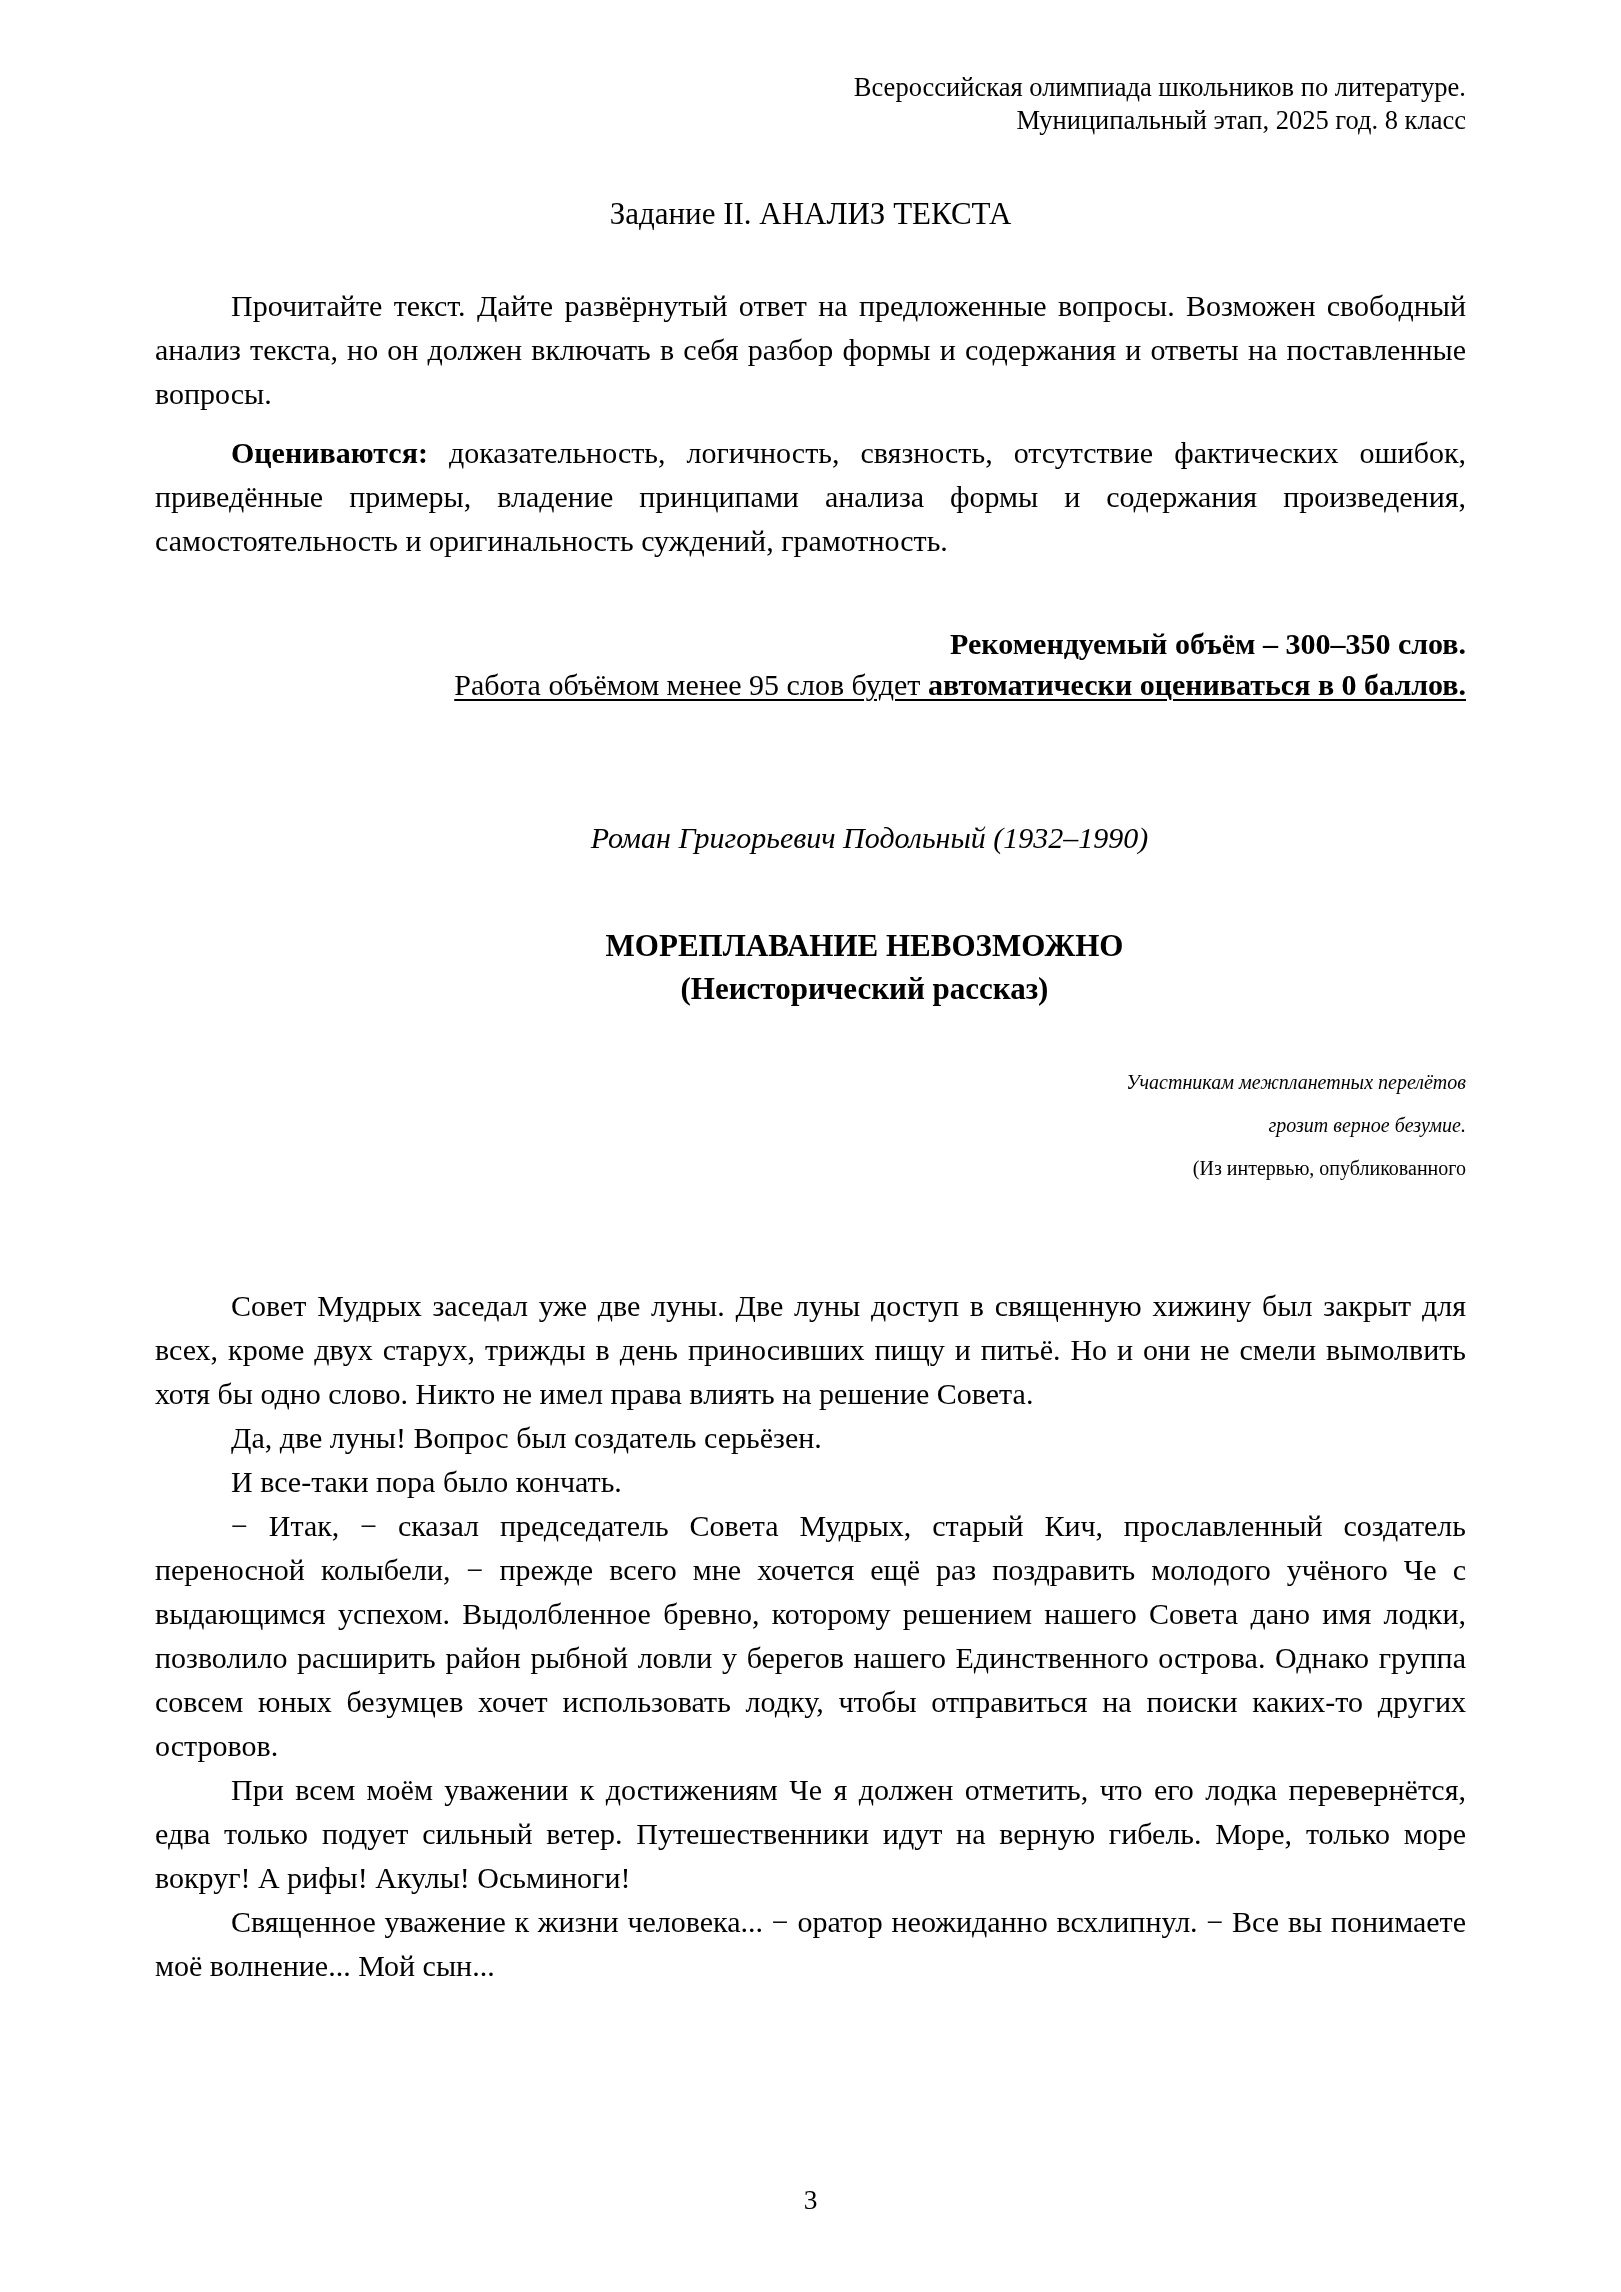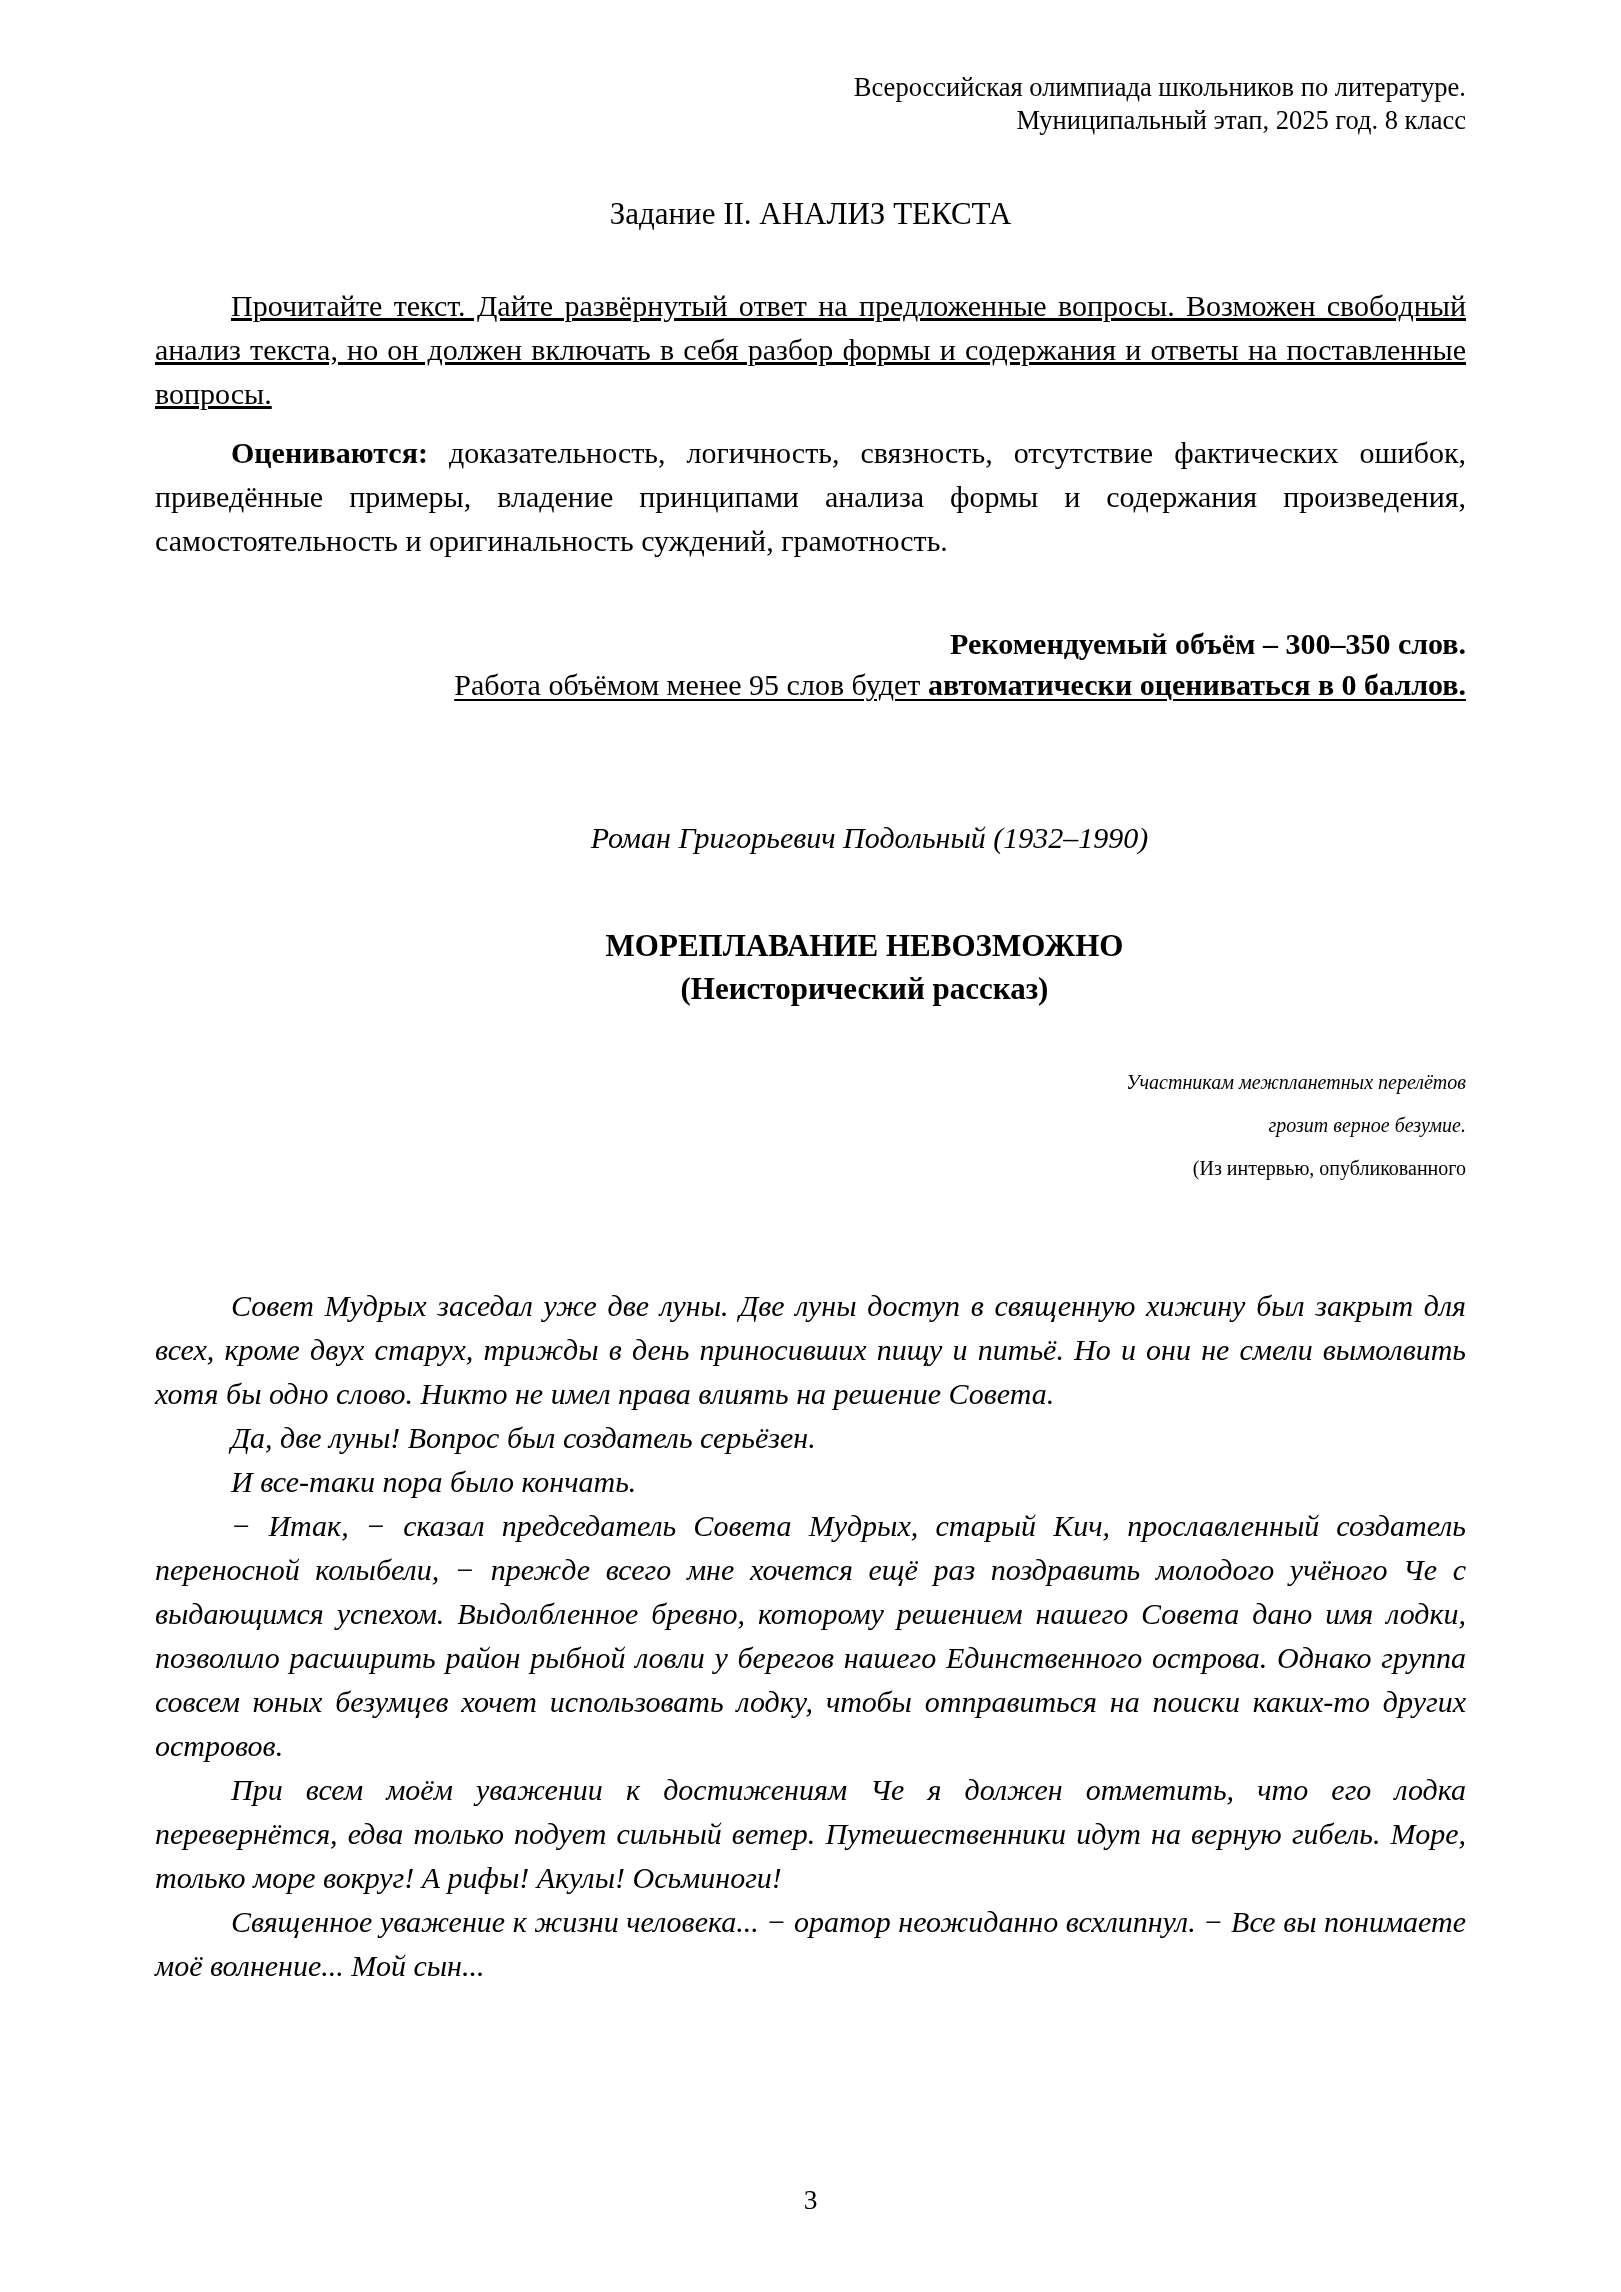--- a/index.html
+++ b/index.html
@@ -34,21 +34,21 @@
       font-weight: normal;
       line-height: 39px;
     }
     .para {
       font-size: 30px;
       line-height: 44px;
       text-align: justify;
       margin: 0;
     }
     .indent { text-indent: 76px; }
-    .intro { position: absolute; left: 0; right: 0; top: 284px; text-decoration: underline; }
+    .intro { position: absolute; left: 0; right: 0; top: 284px; }
     .criteria { position: absolute; left: 0; right: 0; top: 431px; }
     .rec { position: absolute; left: 0; right: 0; top: 623px; text-align: right; }
     .rec .line1 {
       font-size: 30px; line-height: 41px; font-weight: bold;
       padding-left: 48px;
     }
     .rec .line2 {
       font-size: 30px; line-height: 41px;
       text-decoration: underline;
       text-decoration-thickness: 2px;
@@ -80,21 +80,21 @@
       right: 0;
       top: 1061px;
       text-align: right;
       font-size: 20px;
       line-height: 43px;
     }
     .epigraph .it { font-style: italic; }
     .story {
       position: absolute; left: 0; right: 0; top: 1284px;
     }
-    .story .para { margin: 0; font-style: italic; }
+    .story .para { margin: 0; }
     .page-number {
       position: absolute;
       left: 0; right: 0;
       top: 2184px;
       text-align: center;
       font-size: 27.4px;
       line-height: 33px;
     }
   </style>
 </head>

